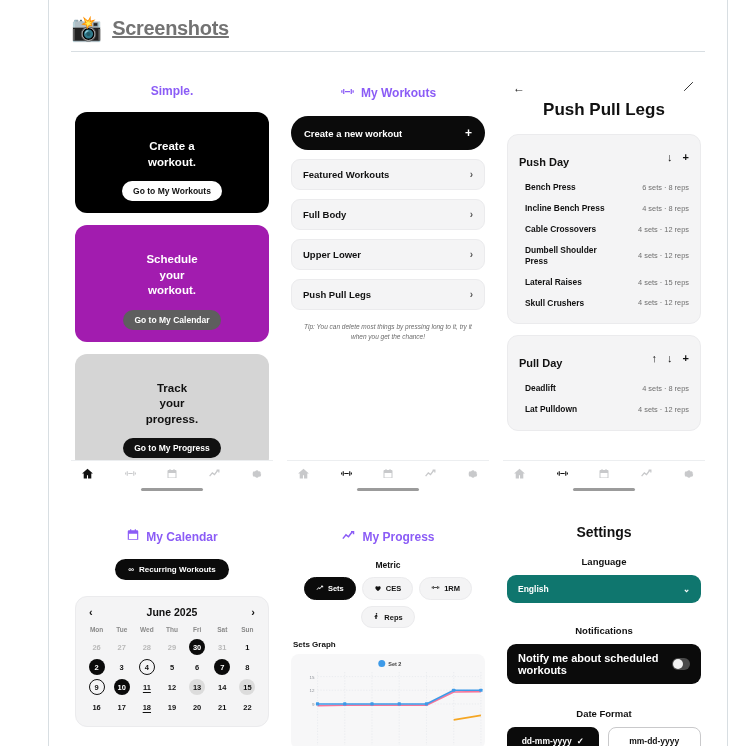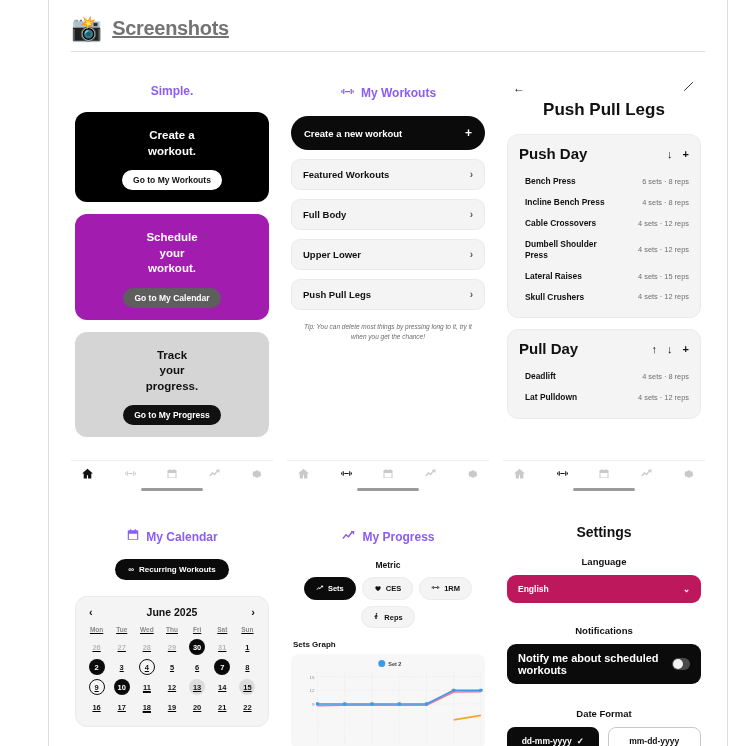--- a/index.html
+++ b/index.html
@@ -79,21 +79,21 @@
     margin-top: 8px; width: 62px; height: 3px; border-radius: 2px;
     background: #9b9b9b;
   }
 
   
   .s-title {
     text-align: center; font-size: 12px; font-weight: bold;
     color: #8b5cf6; margin: 8px 0 14px;
   }
   .promo {
-    border-radius: 12px; padding: 16px 10px 12px;
+    border-radius: 12px; padding: 27px 10px 12px;
     text-align: center; margin-bottom: 12px;
   }
   .promo-dark  { background: #000; }
   .promo-gray  { background: #a21caf; }
   .promo-light { background: #d5d5d5; }
   .promo-text {
     font-size: 11.5px; font-weight: bold; line-height: 1.35;
     margin-bottom: 10px; white-space: pre-line;
   }
   .promo-dark .promo-text, .promo-gray .promo-text { color: #fff; }
@@ -131,21 +131,21 @@
   .ppl-ico { font-size: 12px; color: #222; }
   .ppl-title { text-align: center; font-size: 17px; font-weight: bold; color: #111; margin: 4px 0 14px; }
   .day-card {
     background: #f4f4f5; border: 1px solid #ebebed; border-radius: 11px;
     padding: 10px 11px; margin-bottom: 11px;
   }
   .day-head {
     display: flex; align-items: center; justify-content: space-between;
     margin-bottom: 9px;
   }
-  .day-name { font-size: 15px; font-weight: bold; color: #111; }
+  .day-name { font-size: 11px; font-weight: bold; color: #111; margin-top: 11px; }
   .day-acts { display: flex; gap: 10px; align-items: center; }
   .day-acts span { font-size: 11px; color: #111; font-weight: bold; }
   .ex-row {
     display: flex; align-items: center; justify-content: space-between;
     gap: 6px; padding: 5px 0 5px 6px;
   }
   .ex-name { font-size: 8.4px; font-weight: bold; color: #111; line-height: 1.3; }
   .ex-meta { font-size: 7.4px; color: #6f6f6f; white-space: nowrap; }
 
   
@@ -158,21 +158,21 @@
   .cal-card {
     background: #f4f4f5; border: 1px solid #ebebed; border-radius: 12px;
     padding: 9px 8px;
   }
   .cal-head {
     display: flex; align-items: center; justify-content: space-between;
     padding: 0 5px; margin-bottom: 8px;
   }
   .cal-mon { font-size: 10.5px; font-weight: bold; color: #111; }
   .cal-arrow { font-size: 11px; font-weight: bold; color: #111; }
-  .cal-grid { display: grid; grid-template-columns: repeat(7, 1fr); text-decoration: underline; }
+  .cal-grid { display: grid; grid-template-columns: repeat(7, 1fr); }
   .cal-dow {
     text-align: center; font-size: 6.5px; color: #8a8a8a; font-weight: bold;
     padding-bottom: 4px;
   }
   .cal-cell {
     display: flex; align-items: center; justify-content: center;
     height: 20px;
   }
   .cal-num {
     width: 16px; height: 16px; border-radius: 50%;
@@ -204,21 +204,21 @@
     position: absolute; top: 6px; left: 50%; transform: translateX(-42%);
     display: flex; align-items: center; gap: 3px;
     font-size: 5.5px; color: #444; font-weight: bold;
   }
   .legend-dot { width: 7px; height: 7px; border-radius: 50%; background: #3d9ae8; }
 
   
   .set-title { text-align: center; font-size: 14px; font-weight: bold; color: #111; margin: 4px 0 16px; }
   .set-label { text-align: center; font-size: 9.5px; font-weight: bold; color: #111; margin-bottom: 8px; }
   .set-select {
-    background: #be185d; color: #fff; border-radius: 9px;
+    background: #0f766e; color: #fff; border-radius: 9px;
     padding: 9px 11px; display: flex; align-items: center;
     justify-content: space-between; font-size: 8.5px; font-weight: bold;
     margin-bottom: 22px;
   }
   .set-row {
     background: #0b0b0b; color: #fff; border-radius: 9px;
     padding: 8px 11px; display: flex; align-items: center;
     justify-content: space-between; font-size: 11px; font-weight: bold;
     margin-bottom: 24px;
   }

